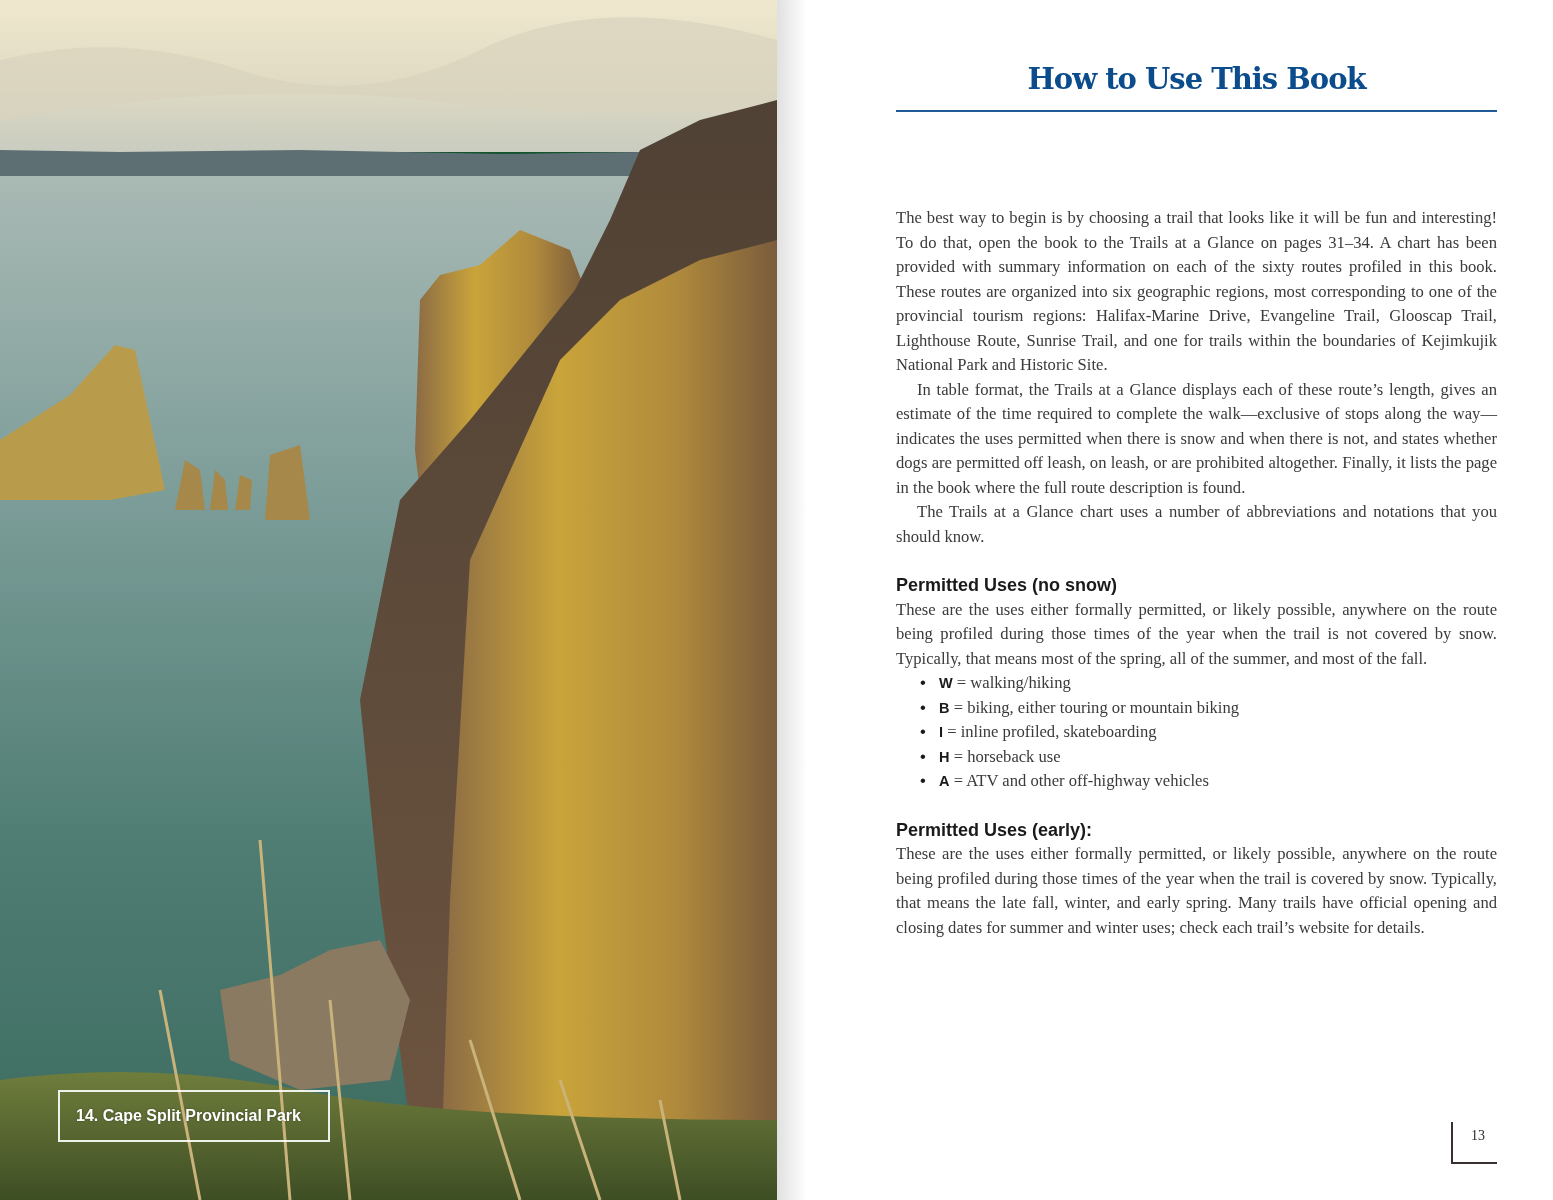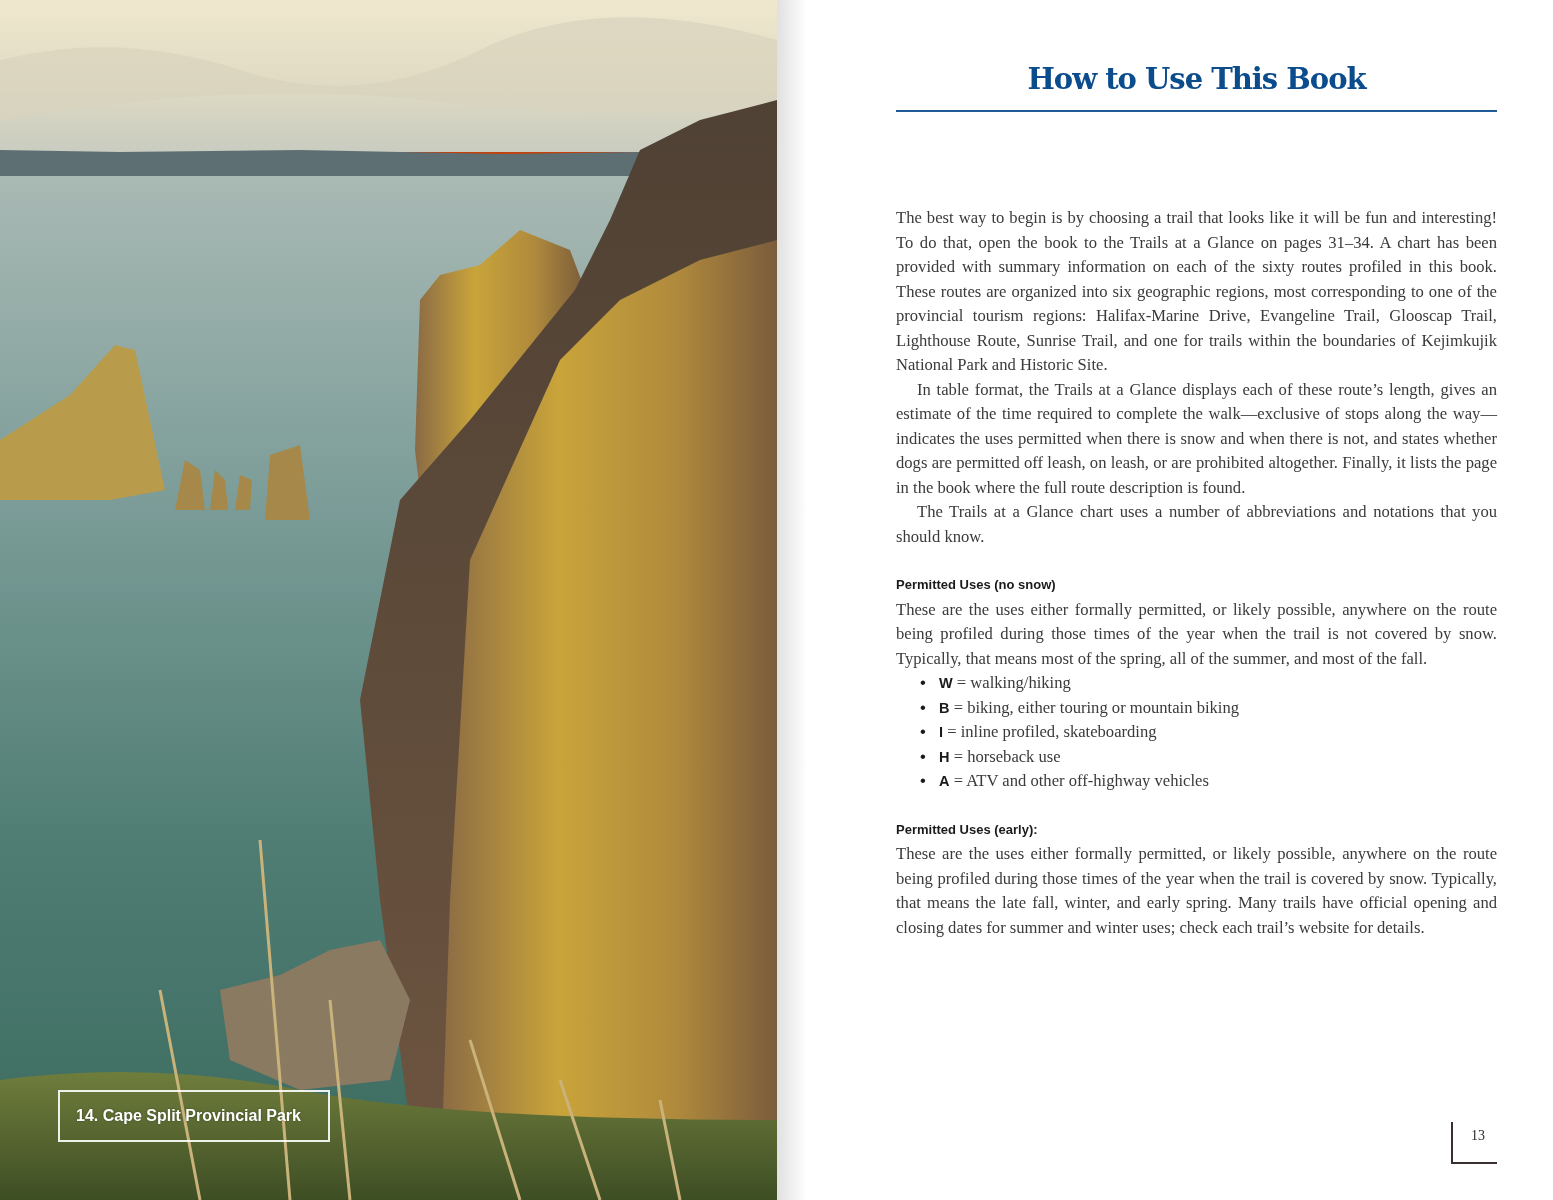--- a/index.html
+++ b/index.html
@@ -1,19 +1,19 @@
 <!DOCTYPE html>
 <html><head>
 <meta charset="utf-8">
 <style>
   html, body { margin:0; padding:0; }
   body { width:1553px; height:1200px; position:relative; overflow:hidden; background:#ffffff; }
 
   
-  .photo { position:absolute; left:0; top:0; width:777px; height:1200px; overflow:hidden; background:#c2410c; }
+  .photo { position:absolute; left:0; top:0; width:777px; height:1200px; overflow:hidden; background:#14532d; }
   .photo svg { position:absolute; left:0; top:0; width:777px; height:1200px; }
   .caption-box {
     position:absolute; left:58px; top:1090px; width:272px; height:52px;
     border:2px solid rgba(255,255,255,0.9); box-sizing:border-box;
     display:flex; align-items:center; padding-left:16px;
     font-family:"Liberation Sans", sans-serif; font-weight:bold; font-size:16px; color:#ffffff;
     text-shadow:0 0 2px rgba(0,0,0,0.4);
   }
 
   
@@ -30,21 +30,21 @@
   .title-rule { position:absolute; left:0; top:110px; width:601px; height:2px; background:#1f5a96; }
 
   .body {
     position:absolute; left:0; top:206px; width:601px;
     font-family:"Liberation Serif", serif; font-size:16.6px; line-height:24.5px; color:#3a3a3a;
     text-align:justify;
   }
   .body p { margin:0; }
   .body p.indent { text-indent:21px; }
   .heading {
-    font-family:"Liberation Sans", sans-serif; font-weight:bold; font-size:13px; color:#1a1a1a;
+    font-family:"Liberation Sans", sans-serif; font-weight:bold; font-size:18px; color:#1a1a1a;
     margin-top:24px; line-height:24.5px;
   }
   ul.uses { list-style:none; margin:0; padding:0 0 0 24px; }
   ul.uses li { position:relative; padding-left:19px; line-height:24.5px; text-align:left; }
   ul.uses li .bullet { position:absolute; left:0; top:0; font-family:"Liberation Sans", sans-serif; color:#1a1a1a; }
   ul.uses li .code { font-family:"Liberation Sans", sans-serif; font-weight:bold; font-size:14.5px; color:#1a1a1a; }
 
   .folio {
     position:absolute; left:1451px; top:1122px; width:46px; height:42px;
     border-left:2px solid #3a2f2f; border-bottom:2px solid #3a2f2f; box-sizing:border-box;

